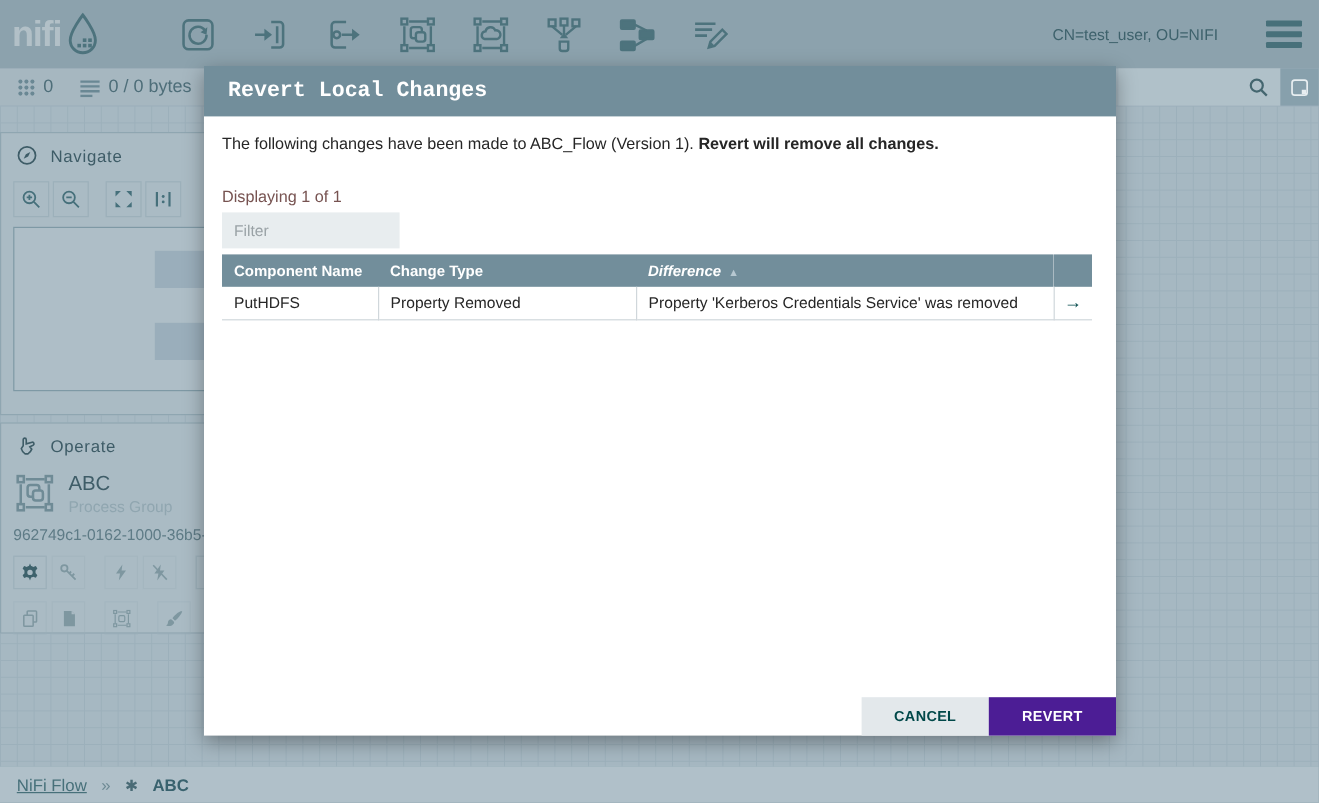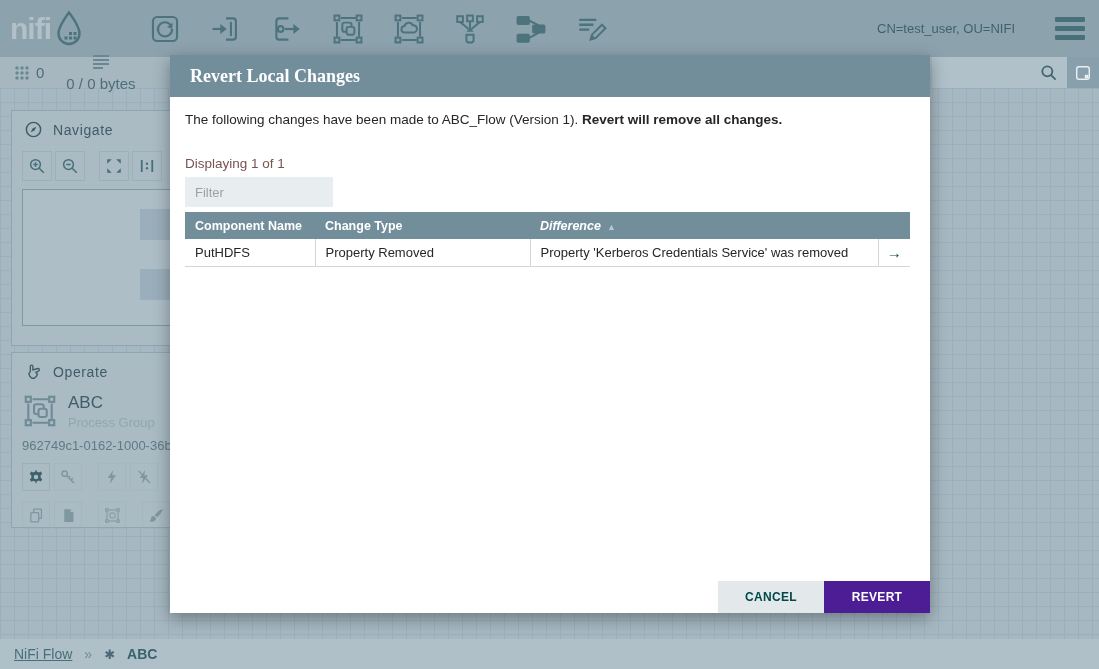--- a/index.html
+++ b/index.html
@@ -44,21 +44,21 @@
     position:absolute; left:0; top:88px; width:1099px; height:551px;
     background-color:#a6b8c2;
     background-image:
       linear-gradient(#9cb0bb 1px, transparent 1px),
       linear-gradient(90deg, #9cb0bb 1px, transparent 1px);
     background-size:14px 14px;
   }
 
   
   .panel {
-    position:absolute; left:11px; width:240px; background:#aabbc4;
+    position:absolute; left:0; width:240px; background:#aabbc4;
     border:1px solid #8fa6b1; color:#3e5c67;
   }
   .panel-header { display:flex; align-items:center; gap:10px; padding:9px 0 0 12px;
     font-size:14px; letter-spacing:.6px; color:#3e5c67; }
   .navigate-panel { top:110px; height:236px; }
   .nav-buttons { display:flex; gap:3px; margin:12px 0 0 10px; }
   .icon-btn {
     width:30px; height:30px; border:1px solid #9cb0ba; display:flex;
     align-items:center; justify-content:center; color:#46707b; cursor:pointer;
   }
@@ -92,21 +92,21 @@
 
   
   .dialog {
     position:absolute; left:170px; top:55px; width:760px; height:558px;
     background:#ffffff; box-shadow:0 5px 16px rgba(0,0,0,.35); z-index:10;
   }
   .dialog-header {
     height:42px; background:#728e9b; display:flex; align-items:center; padding-left:20px;
   }
   .dialog-title {
-    color:#ffffff; font-family:Liberation Serif, serif; font-weight:bold; font-size:18px;
+    color:#ffffff; font-family:Liberation Mono, monospace; font-weight:bold; font-size:18px;
   }
   .dialog-message { position:absolute; left:15px; top:57px; font-size:13.5px; color:#262626; }
   .dialog-message b { font-weight:bold; }
   .displaying { position:absolute; left:15px; top:101px; font-size:13.5px; color:#775351; }
   .filter-input {
     position:absolute; left:15px; top:122px; width:148px; height:30px;
     background:#e8edef; border:none; outline:none; padding:0 10px;
     font-family:"Liberation Sans", sans-serif; font-size:13px; color:#262626;
   }
   .filter-input::placeholder { color:#9aa2a6; }
@@ -243,21 +243,21 @@
           <circle cx="13" cy="3" r="1.7"></circle>
         <circle cx="3" cy="8" r="1.7"></circle>
           <circle cx="8" cy="8" r="1.7"></circle>
           <circle cx="13" cy="8" r="1.7"></circle>
         <circle cx="3" cy="13" r="1.7"></circle>
           <circle cx="8" cy="13" r="1.7"></circle>
           <circle cx="13" cy="13" r="1.7"></circle>
       </svg>
       <span>0</span>
     </span>
-    <span class="stat" style="margin-left:22px;flex-direction:column;">
+    <span class="stat" style="margin-left:22px;">
       <svg width="18" height="16" viewBox="0 0 18 16" stroke="#6a8894" stroke-width="2" fill="none">
         <path d="M1 3 h16 M1 7 h16 M1 11 h16 M1 15 h10"></path>
       </svg>
       <span>0 / 0 bytes</span>
     </span>
     <span class="search-box">
       <svg width="20" height="20" viewBox="0 0 24 24" fill="none" stroke="#44666f" stroke-width="2.2">
         <circle cx="10" cy="10" r="6"></circle>
           <path d="M14.5 14.5 L20 20"></path>
       </svg>

